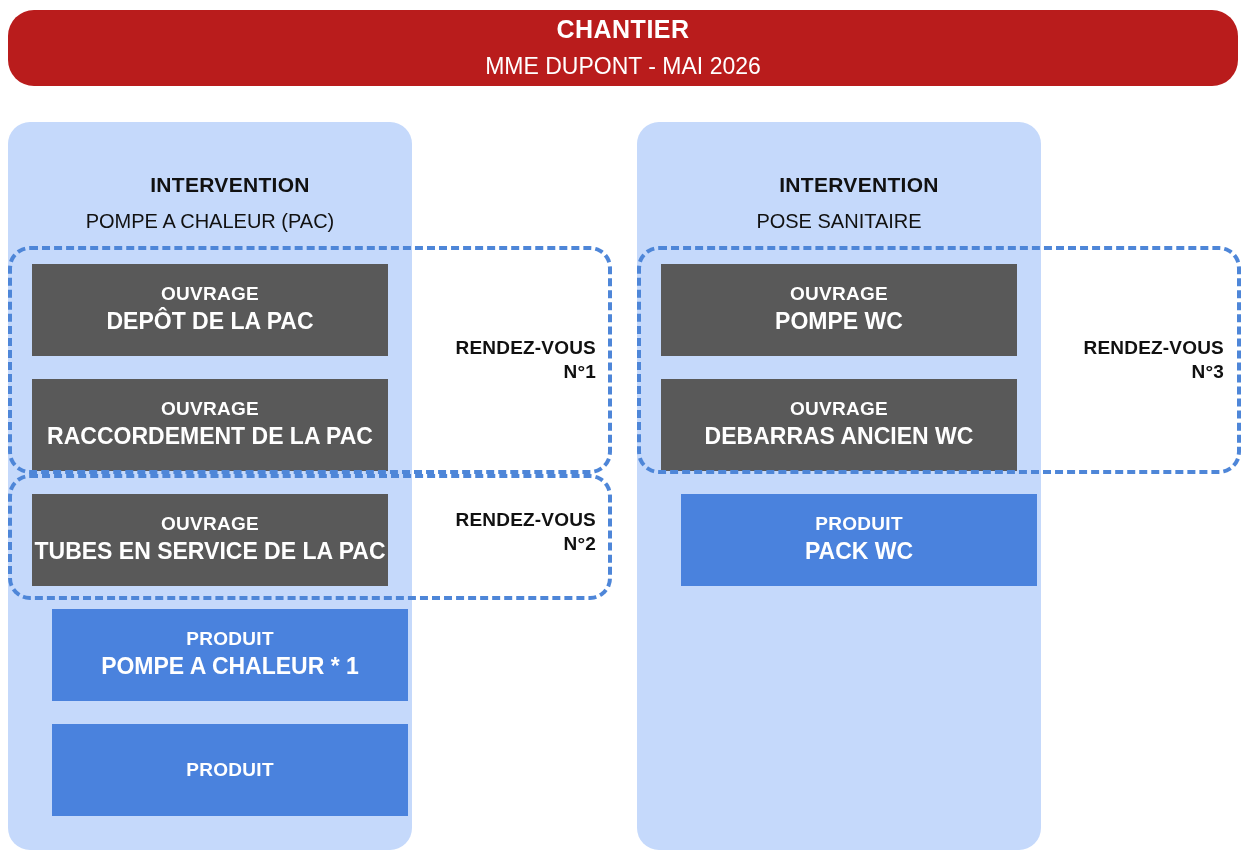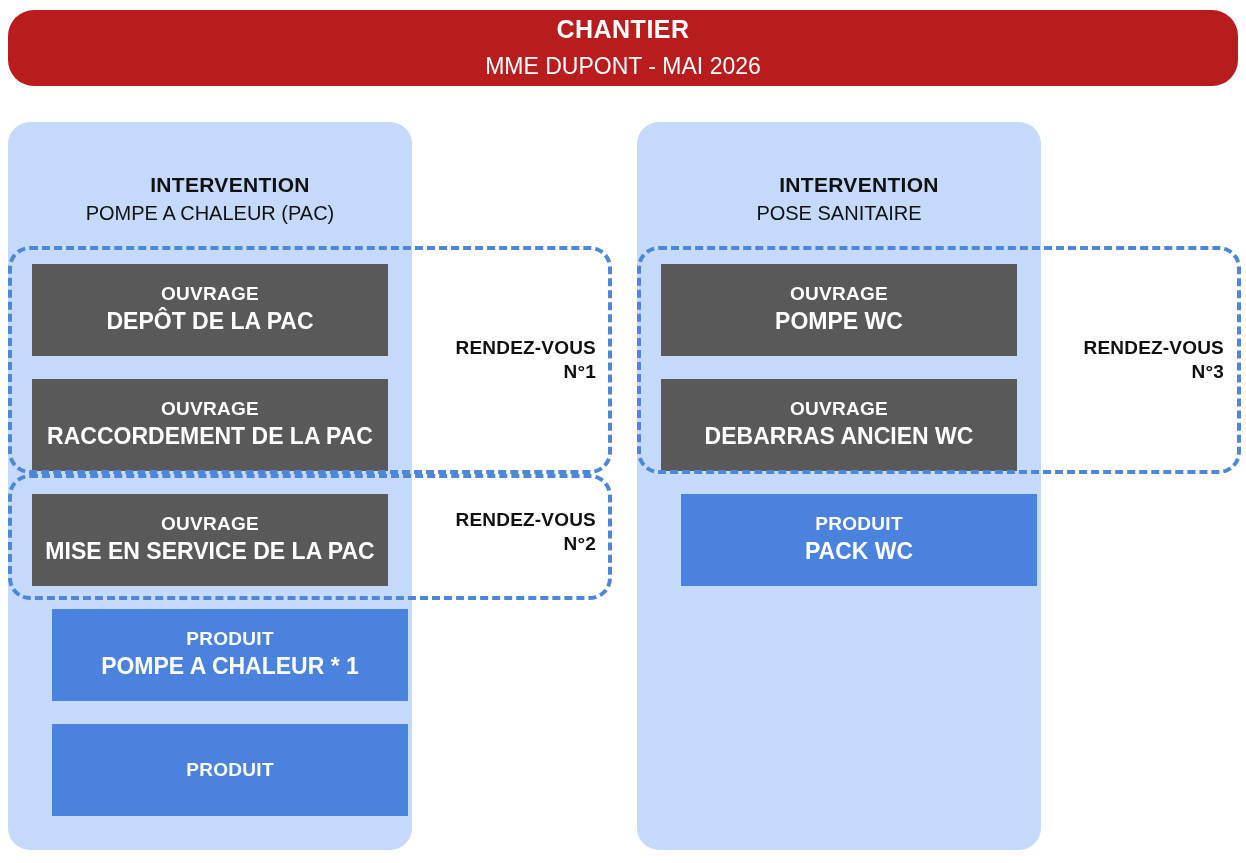--- a/index.html
+++ b/index.html
@@ -71,21 +71,21 @@
     font-size: 21px;
     font-weight: bold;
     letter-spacing: 0.3px;
     line-height: 1.2;
     padding-left: 40px;
   }
   .panel-title .l2 {
     font-size: 20px;
     font-weight: normal;
     line-height: 1.3;
-    margin-top: 3px;
+    margin-top: 11px;
   }
 
   
   .item {
     position: absolute;
     box-sizing: border-box;
     border-radius: 0;
     display: flex;
     flex-direction: column;
     align-items: center;
@@ -155,21 +155,21 @@
     <div class="t2">DEPÔT DE LA PAC</div>
   </div>
 
   <div class="item ouvrage lt-x" style="top:379px;">
     <div class="t1">OUVRAGE</div>
     <div class="t2">RACCORDEMENT DE LA PAC</div>
   </div>
 
   <div class="item ouvrage lt-x" style="top:494px;">
     <div class="t1">OUVRAGE</div>
-    <div class="t2">MISE EN SERVICE DE LA PAC</div>
+    <div class="t2">TUBES EN SERVICE DE LA PAC</div>
   </div>
 
   <div class="item produit lt-x" style="top:609px;">
     <div class="t1">PRODUIT</div>
     <div class="t2">POMPE A CHALEUR * 1</div>
   </div>
 
   <div class="item produit lt-x" style="top:724px;">
     <div class="t1">PRODUIT</div>
   </div>

